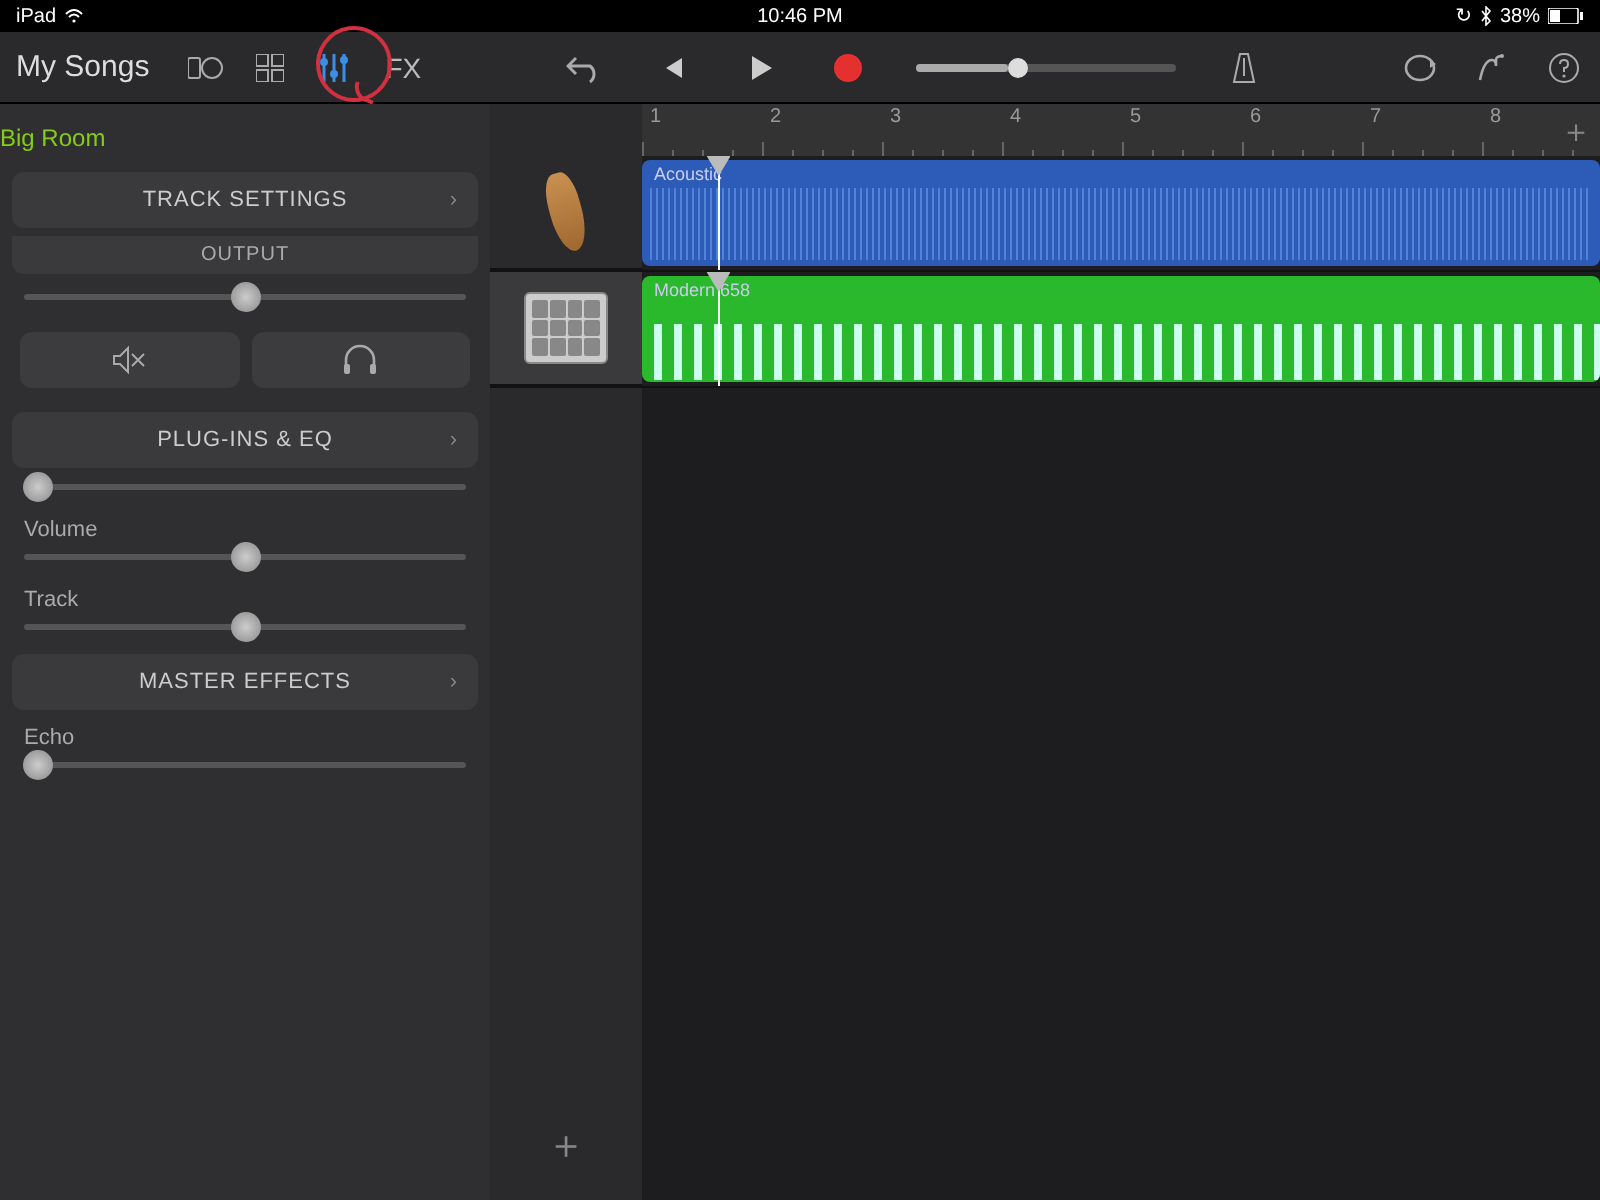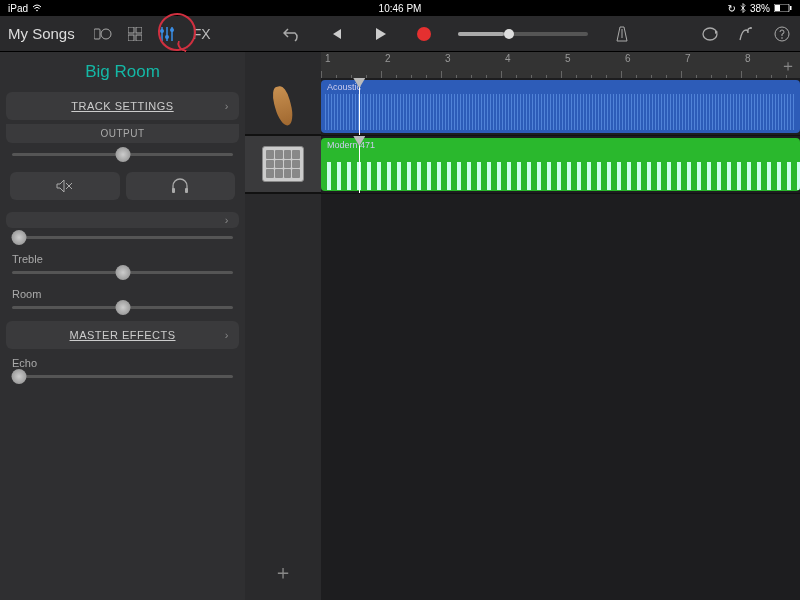--- a/index.html
+++ b/index.html
@@ -15,23 +15,23 @@
 .tb-icon.active { color:#3a8ee6; }
 .tb-fx { color:#bbb; font-size:14px; padding:0 4px; cursor:pointer;}
 .tb-center { flex:1; display:flex; justify-content:center; align-items:center; gap:24px; }
 .rec-btn { width:14px; height:14px; border-radius:50%; background:#e53030; }
 .master-vol { width:130px; height:4px; background:#555; border-radius:2px; position:relative; }
 .master-vol:before { content:''; position:absolute; left:0; top:0; height:100%; width:35%; background:#aaa; border-radius:2px;}
 .master-vol:after { content:''; position:absolute; top:-3px; left:35%; width:10px; height:10px; background:#ddd; border-radius:50%; }
 .tb-right { display:flex; align-items:center; gap:16px; }
 .main { display:flex; height:548px; }
 .sidebar { width:245px; background:#2f2f31; display:flex; flex-direction:column; overflow-y:auto;}
-.room-name { text-align:center; padding:10px 0 8px; color:#14b8a6; font-size:17px; }
+.room-name { padding:10px 0 8px; color:#84cc16; font-size:12px; }
 .section-hdr { background:#3a3a3c; margin:2px 6px 4px; border-radius:6px; padding:8px 10px; display:flex; align-items:center; font-size:11px; color:#ccc; letter-spacing:0.5px; cursor:pointer; position:relative;}
-.section-hdr .lbl { flex:1; text-align:center;text-decoration:underline; }
+.section-hdr .lbl { flex:1; text-align:center; }
 .chev { position:absolute; right:10px; color:#888; }
 .subhdr { background:#3a3a3c; margin:0 6px 6px; border-radius:0 0 6px 6px; padding:4px; text-align:center; font-size:10px; color:#aaa; letter-spacing:0.5px;}
 .ctrl { padding:4px 12px 6px; }
 .ctrl-lbl { font-size:11px; color:#aaa; margin-bottom:6px; display:block; }
 .slider { height:3px; background:#555; border-radius:2px; position:relative; margin-bottom:4px; cursor:pointer;}
 .slider .fill { position:absolute; left:0; top:0; height:100%; background:#3a7ab8; border-radius:2px;}
 .slider .thumb { position:absolute; top:-6px; width:15px; height:15px; background:radial-gradient(#ccc,#888); border-radius:50%; transform:translateX(-50%);}
 .btn-row { display:flex; gap:6px; padding:6px 10px 10px; }
 .pill-btn { flex:1; background:#3c3c3e; border-radius:6px; height:28px; display:flex; align-items:center; justify-content:center; cursor:pointer;}
 .tracks-area { flex:1; display:flex; flex-direction:column; background:#1d1d1f; position:relative;}
@@ -194,35 +194,36 @@
       </div>
       <div class="pill-btn">
         <svg width="18" height="16" viewBox="0 0 18 16">
             <path d="M2 12 V8 A7 7 0 0 1 16 8 V12" stroke="#aaa" fill="none" stroke-width="1.3"></path>
             <rect x="1" y="10" width="3" height="5" rx="1" fill="#aaa"></rect>
             <rect x="14" y="10" width="3" height="5" rx="1" fill="#aaa"></rect>
           </svg>
       </div>
     </div>
     <div class="section-hdr">
+      <span class="lbl">PLUG-INS &amp; EQ</span>
       <span class="chev">›</span>
     </div>
     <div class="ctrl">
       <div class="slider">
           <div class="thumb" style="left:3%"></div>
         </div>
     </div>
     <div class="ctrl">
-      <span class="ctrl-lbl">Treble</span>
+      <span class="ctrl-lbl">Volume</span>
       <div class="slider">
           <div class="thumb" style="left:50%"></div>
         </div>
     </div>
     <div class="ctrl">
-      <span class="ctrl-lbl">Room</span>
+      <span class="ctrl-lbl">Track</span>
       <div class="slider">
           <div class="thumb" style="left:50%"></div>
         </div>
     </div>
     <div class="section-hdr">
       <span class="lbl">MASTER EFFECTS</span>
       <span class="chev">›</span>
     </div>
     <div class="ctrl">
       <span class="ctrl-lbl">Echo</span>
@@ -307,21 +308,21 @@
               <span></span>
               <span></span>
               <span></span>
               <span></span>
               <span></span>
             </div>
         </div>
       </div>
       <div class="track-lane">
         <div class="clip green" style="left:0;right:0">
-          <div class="clip-lbl">Modern 471</div>
+          <div class="clip-lbl">Modern 658</div>
           <div class="dots"></div>
         </div>
         <div class="playhead" style="left:8%"></div>
       </div>
     </div>
     <div style="flex:1;display:flex">
       <div class="empty-head">
         <span style="color:#888;font-size:20px">＋</span>
       </div>
       <div style="flex:1"></div>

